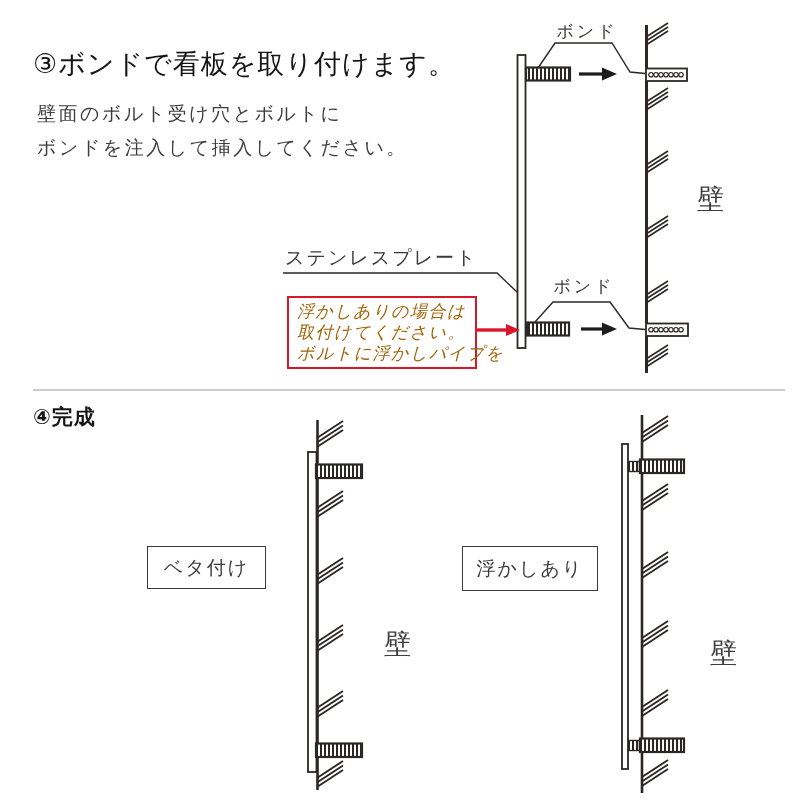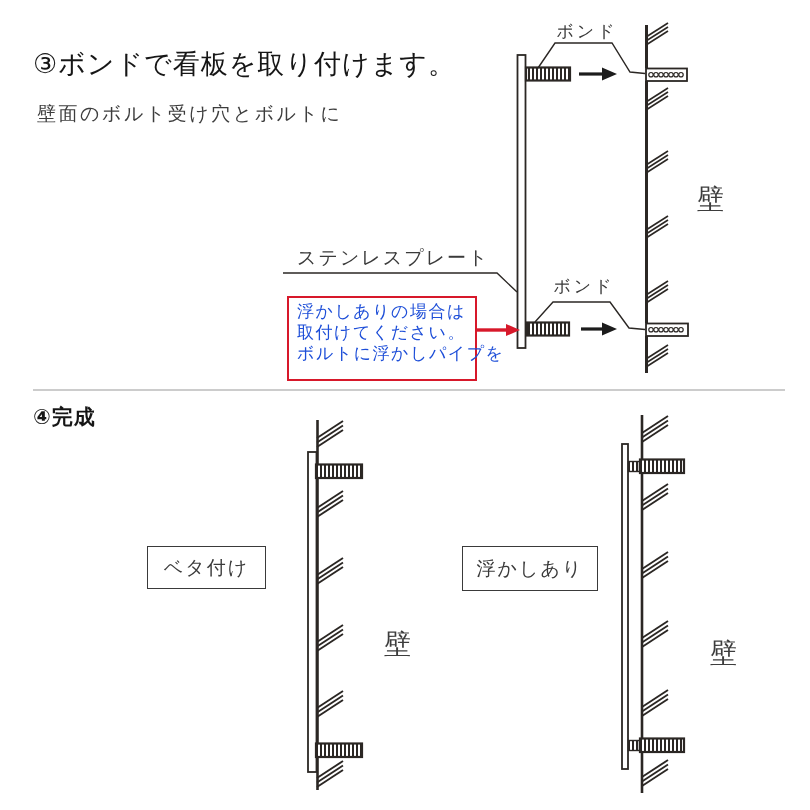--- a/index.html
+++ b/index.html
@@ -9,23 +9,23 @@
     color:#1a1a1a;overflow:hidden;
   }
   .abs{position:absolute;white-space:nowrap;}
   .h1{font-size:27px;font-weight:400;letter-spacing:1px;color:#161616;}
   .h2{font-size:21px;font-weight:700;letter-spacing:1px;color:#161616;}
   .body-text{font-size:19px;line-height:33.5px;letter-spacing:2.5px;color:#3d3d3d;font-weight:400;}
   .small-label{font-size:17px;letter-spacing:3px;color:#3a3a3a;}
   .plate-label{font-size:19px;letter-spacing:2px;color:#3a3a3a;}
   .wall-label{font-size:27px;color:#3d3d3d;letter-spacing:1px;}
   .red-note{
-    border:2px solid #d7182a;color:#1d4ed8;
+    border:2px solid #d7182a;color:#a16207;
     font-size:17px;line-height:21px;letter-spacing:1.5px;
-    padding:3px 6px 15px 8px;background:#ffffff;
+    padding:3px 6px 3px 8px;background:#ffffff;font-style:italic;
   }
   .frame-box{
     border:1.5px solid #3a3a3a;display:flex;align-items:center;justify-content:center;
     font-size:19px;letter-spacing:2px;color:#3a3a3a;background:#ffffff;
   }
   svg{position:absolute;left:0;top:0;}
   .ln{stroke:#2b2724;fill:none;}
 </style>
 </head>
 <body>
@@ -137,27 +137,28 @@
   <rect x="628.5" y="461.5" width="11" height="10" fill="url(#knurl)" stroke="#2b2724" stroke-width="1.4"></rect>
   <rect x="640" y="459.5" width="44" height="13.5" fill="url(#knurl)" stroke="#2b2724" stroke-width="2.2"></rect>
   <rect x="628.5" y="740.5" width="11" height="10" fill="url(#knurl)" stroke="#2b2724" stroke-width="1.4"></rect>
   <rect x="640" y="738.5" width="44" height="13.5" fill="url(#knurl)" stroke="#2b2724" stroke-width="2.2"></rect>
 </svg>
 
 <div class="abs h1" style="left:33px;top:46px;">③ボンドで看板を取り付けます。</div>
 
 <div class="abs body-text" style="left:37px;top:97px;">
   <div>壁面のボルト受け穴とボルトに</div>
+  <div>ボンドを注入して挿入してください。</div>
 </div>
 
 <div class="abs small-label" style="left:552px;top:20px;width:70px;text-align:center;">ボンド</div>
 
 <div class="abs small-label" style="left:549px;top:275px;width:70px;text-align:center;">ボンド</div>
 
-<div class="abs plate-label" style="left:285px;top:245px;margin-left:12px;">ステンレスプレート</div>
+<div class="abs plate-label" style="left:285px;top:245px;">ステンレスプレート</div>
 
 <div class="abs red-note" style="left:287px;top:296px;width:172px;">
   <div>浮かしありの場合は</div>
   <div>取付けてください。</div>
   <div>ボルトに浮かしパイプを</div>
 </div>
 
 <div class="abs wall-label" style="left:697px;top:181px;">壁</div>
 
 <div class="abs h2" style="left:33px;top:403px;">④完成</div>

